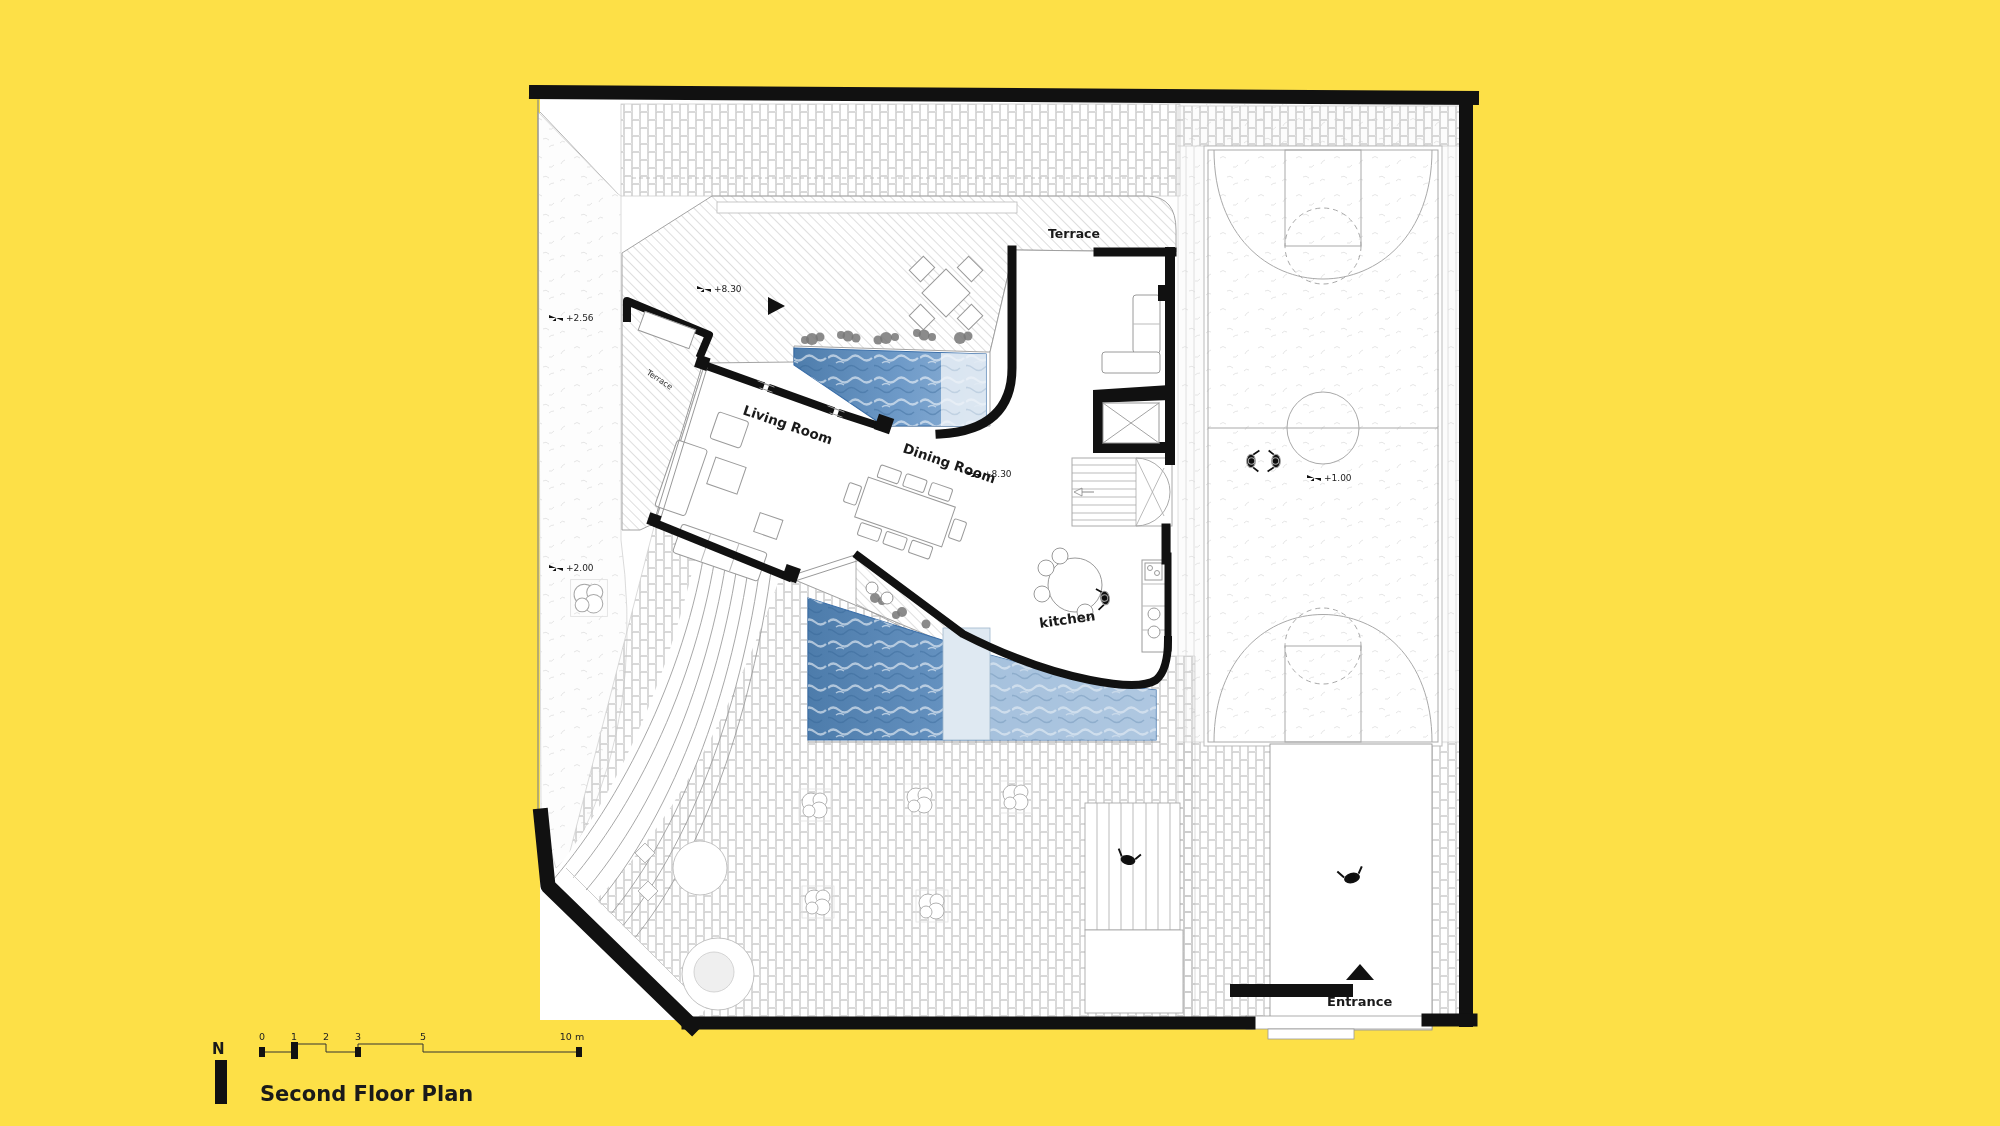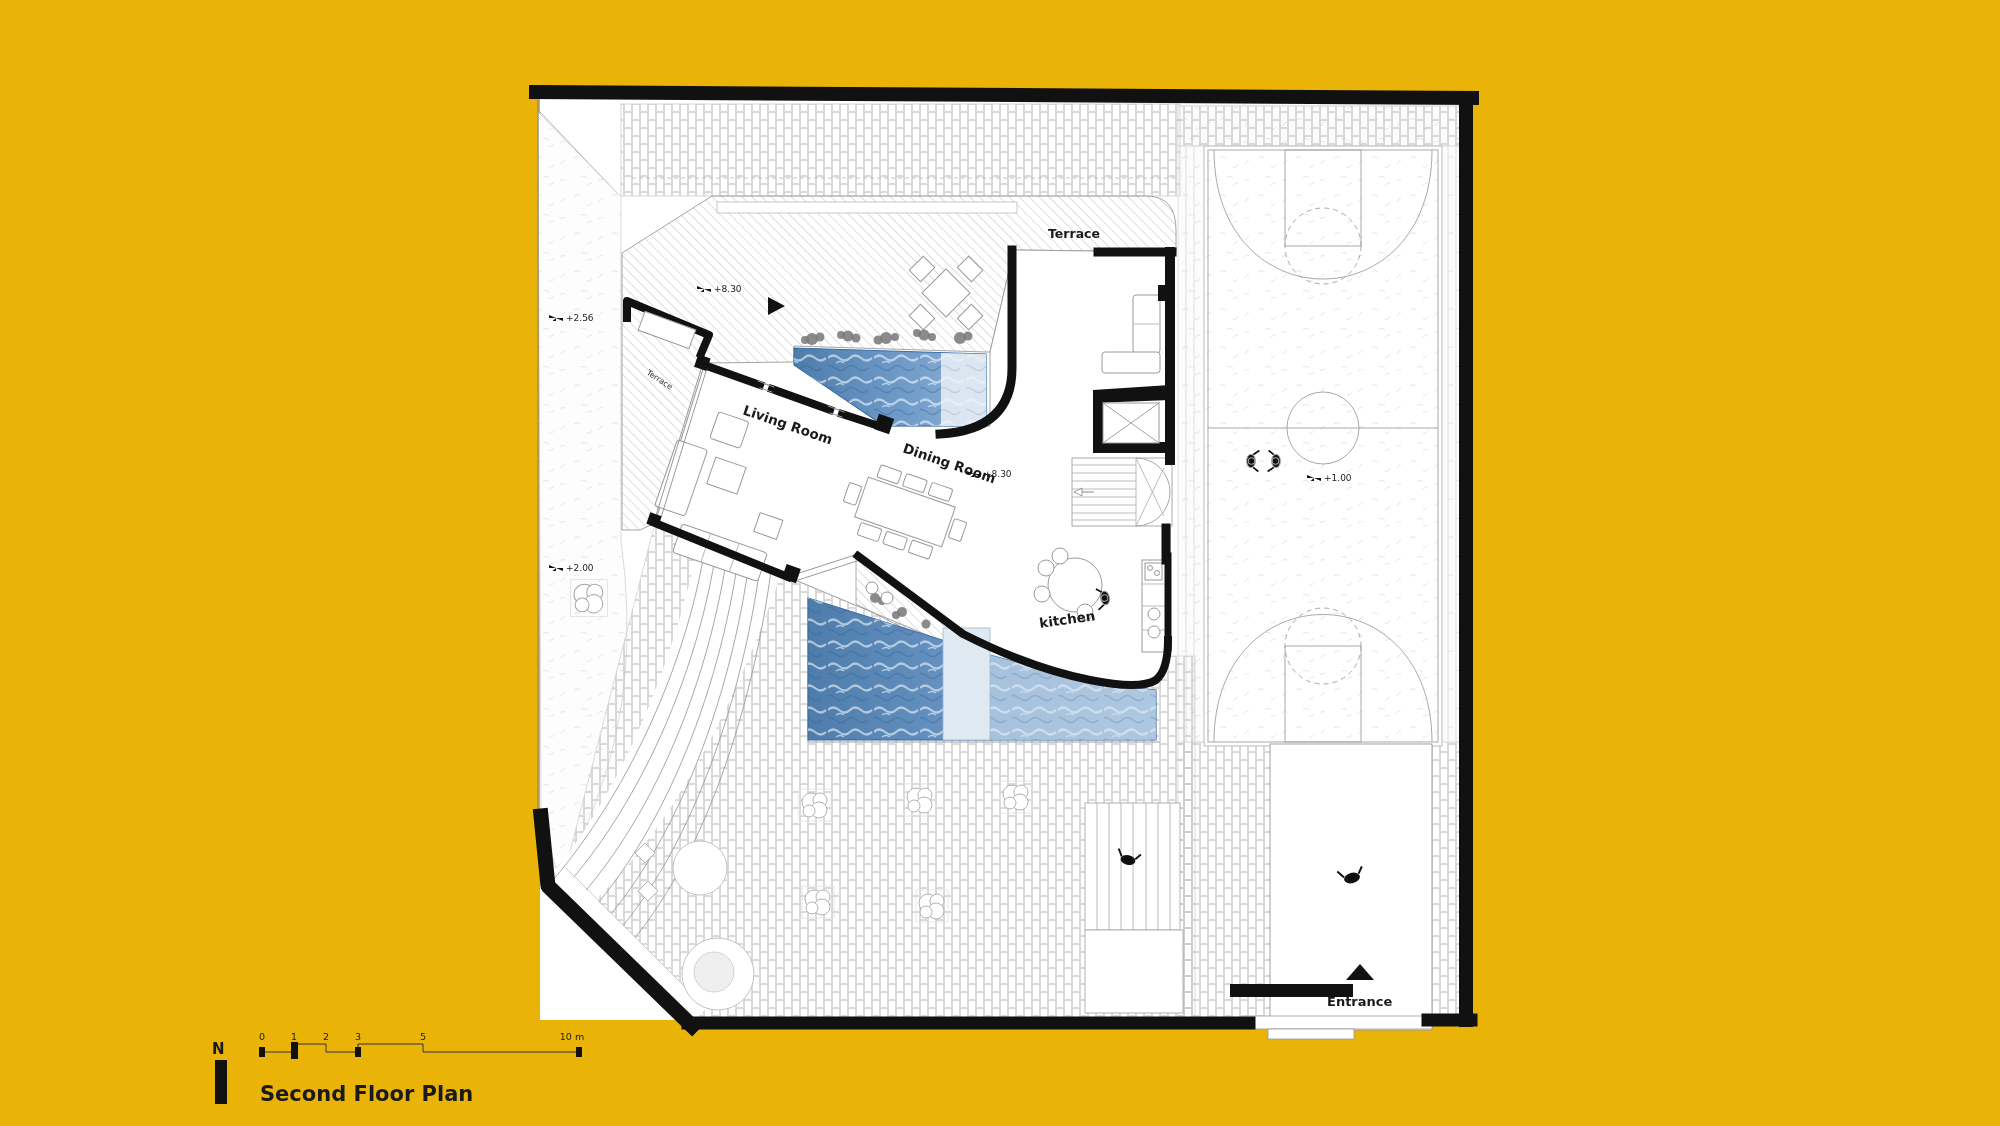--- a/index.html
+++ b/index.html
@@ -1,16 +1,16 @@
 <!DOCTYPE html>
 <html><head>
 <meta charset="utf-8">
 <style>
   html,body{margin:0;padding:0;background:#fff;}
-  #page{position:relative;width:2000px;height:1126px;background:#eab308;overflow:hidden;}
+  #page{position:relative;width:2000px;height:1126px;background:#fde047;overflow:hidden;}
   svg{position:absolute;left:0;top:0;}
   text{font-family:"DejaVu Sans","Liberation Sans",sans-serif;fill:#1a1a1a;}
   .room-lbl{font-size:13.5px;font-weight:600;}
   .room-lbl-sm{font-size:8px;font-weight:400;fill:#333;}
   .lvl-txt{font-size:9px;fill:#222;}
   .tick-txt{font-size:9.5px;fill:#222;}
   .title-txt{font-size:21px;font-weight:700;}
   .north-txt{font-size:15px;font-weight:700;}
   .entr-txt{font-size:13px;font-weight:700;}
   .terr-txt{font-size:12.5px;font-weight:600;}

